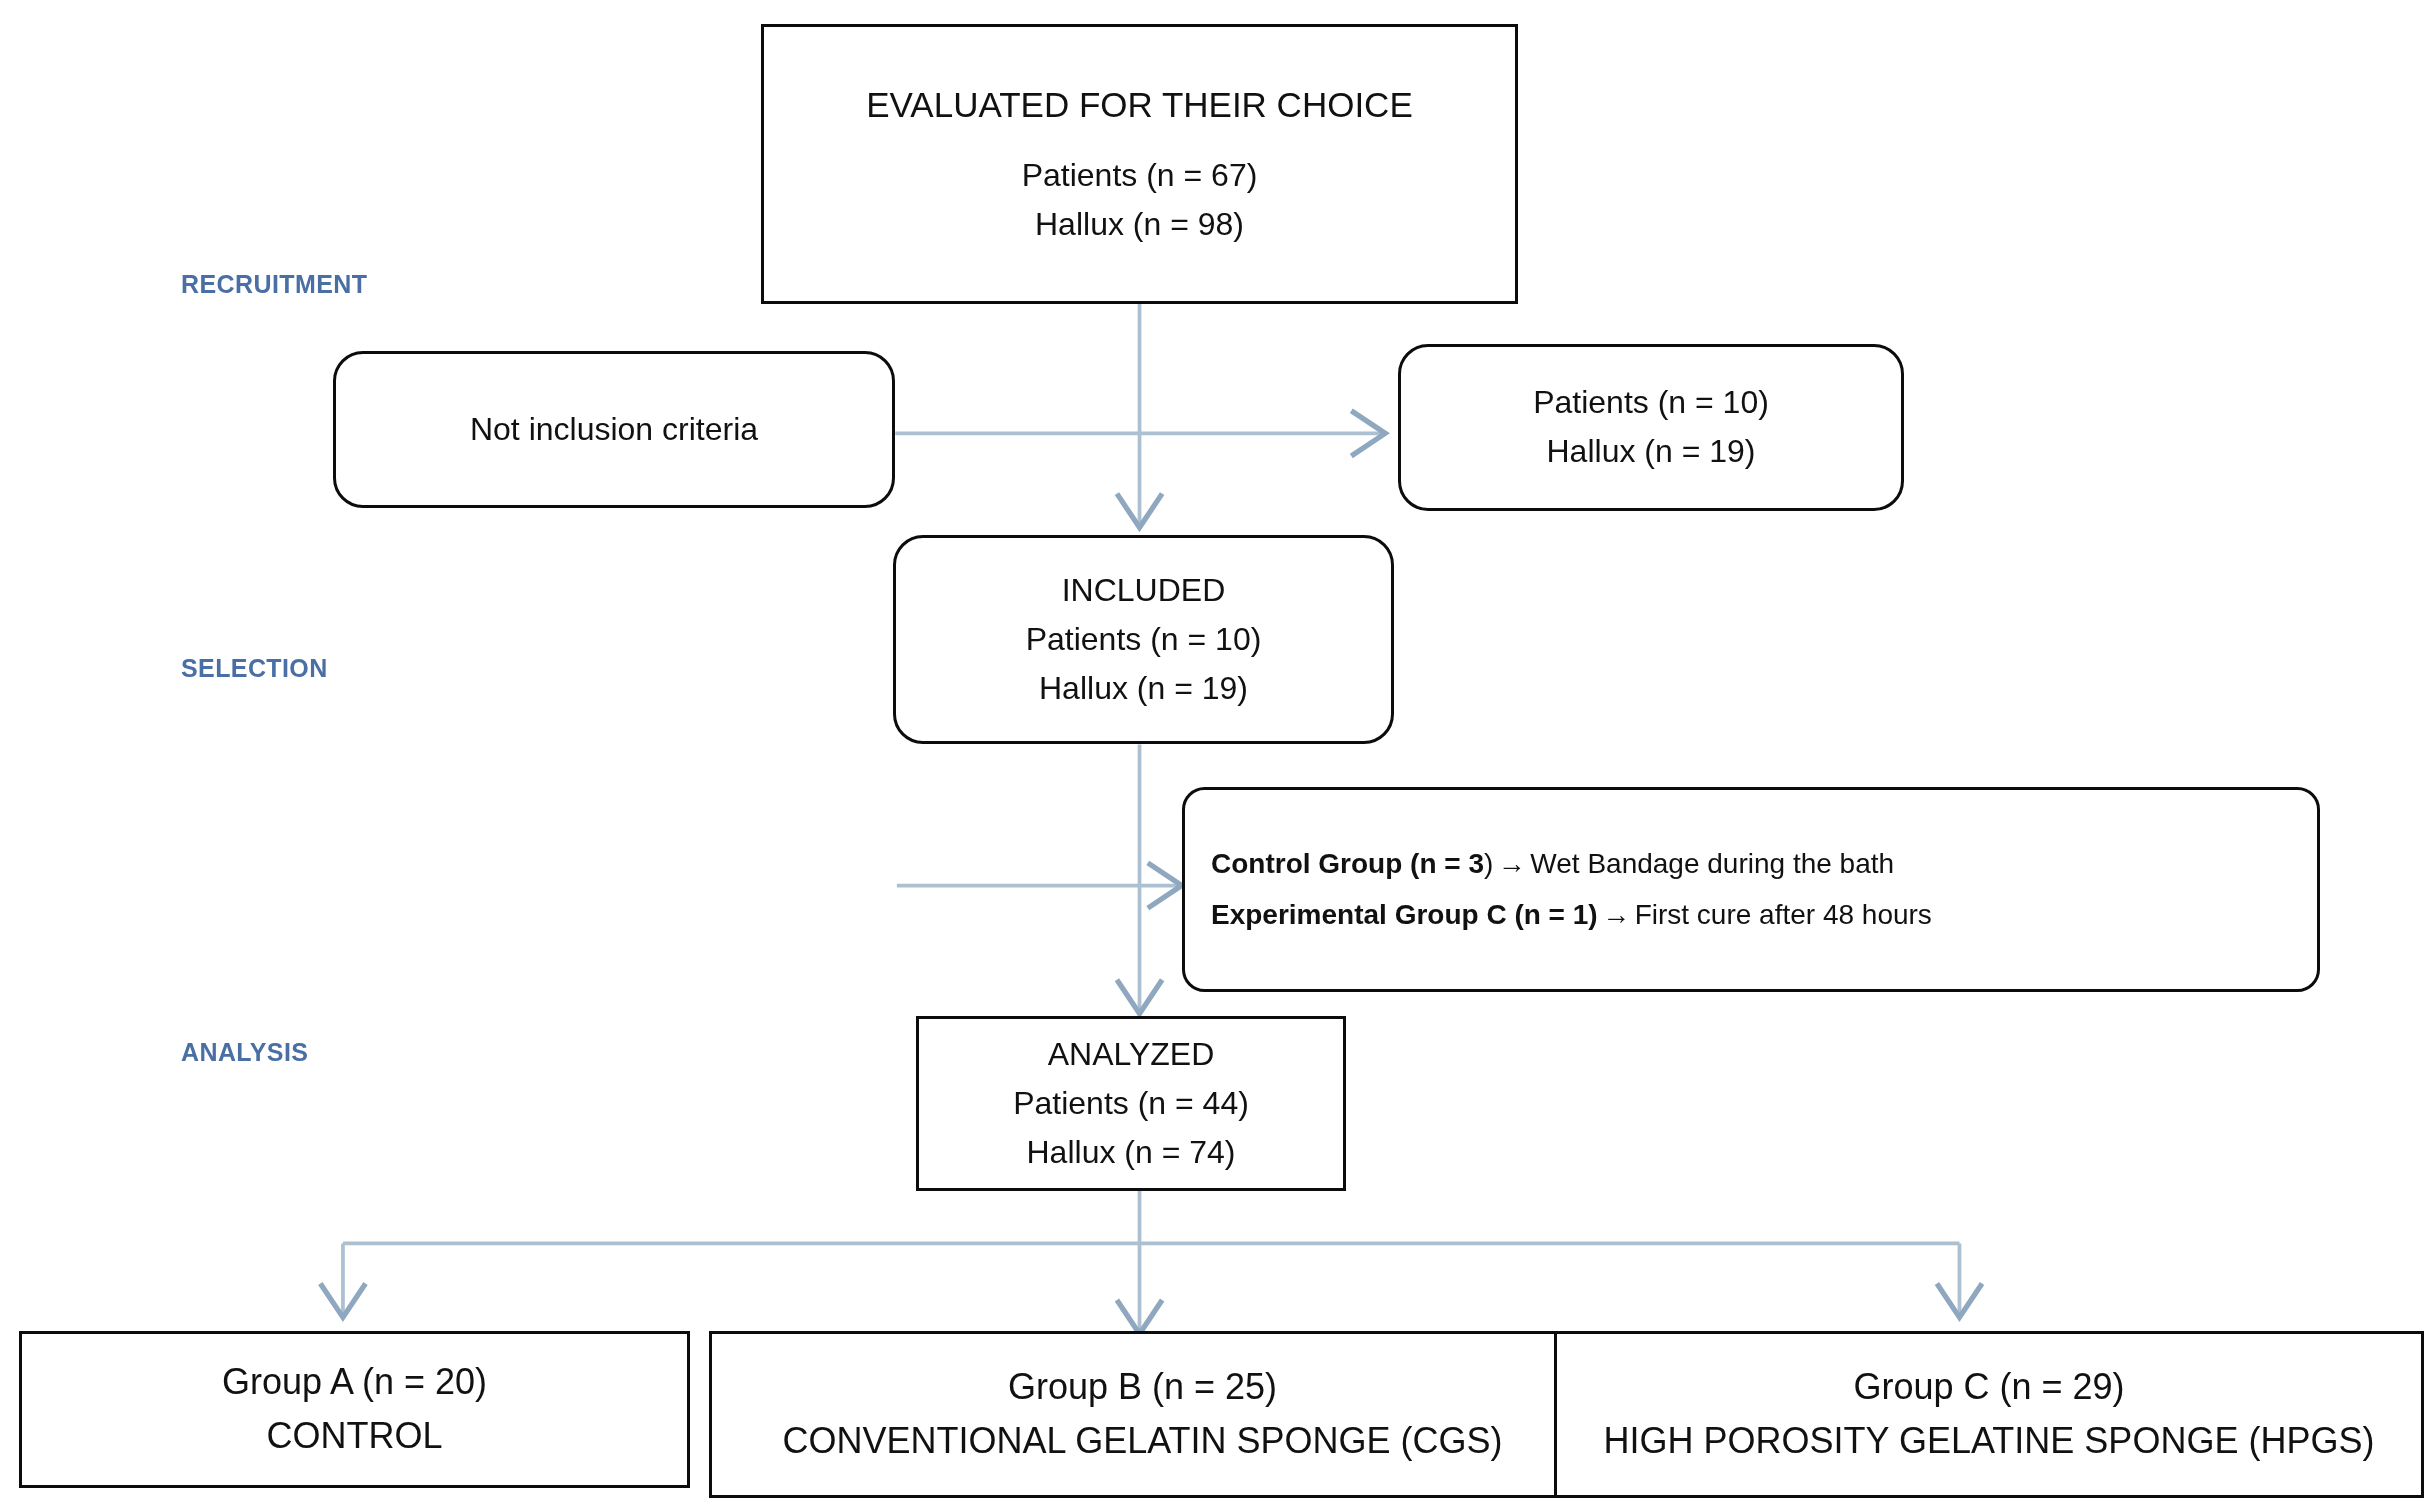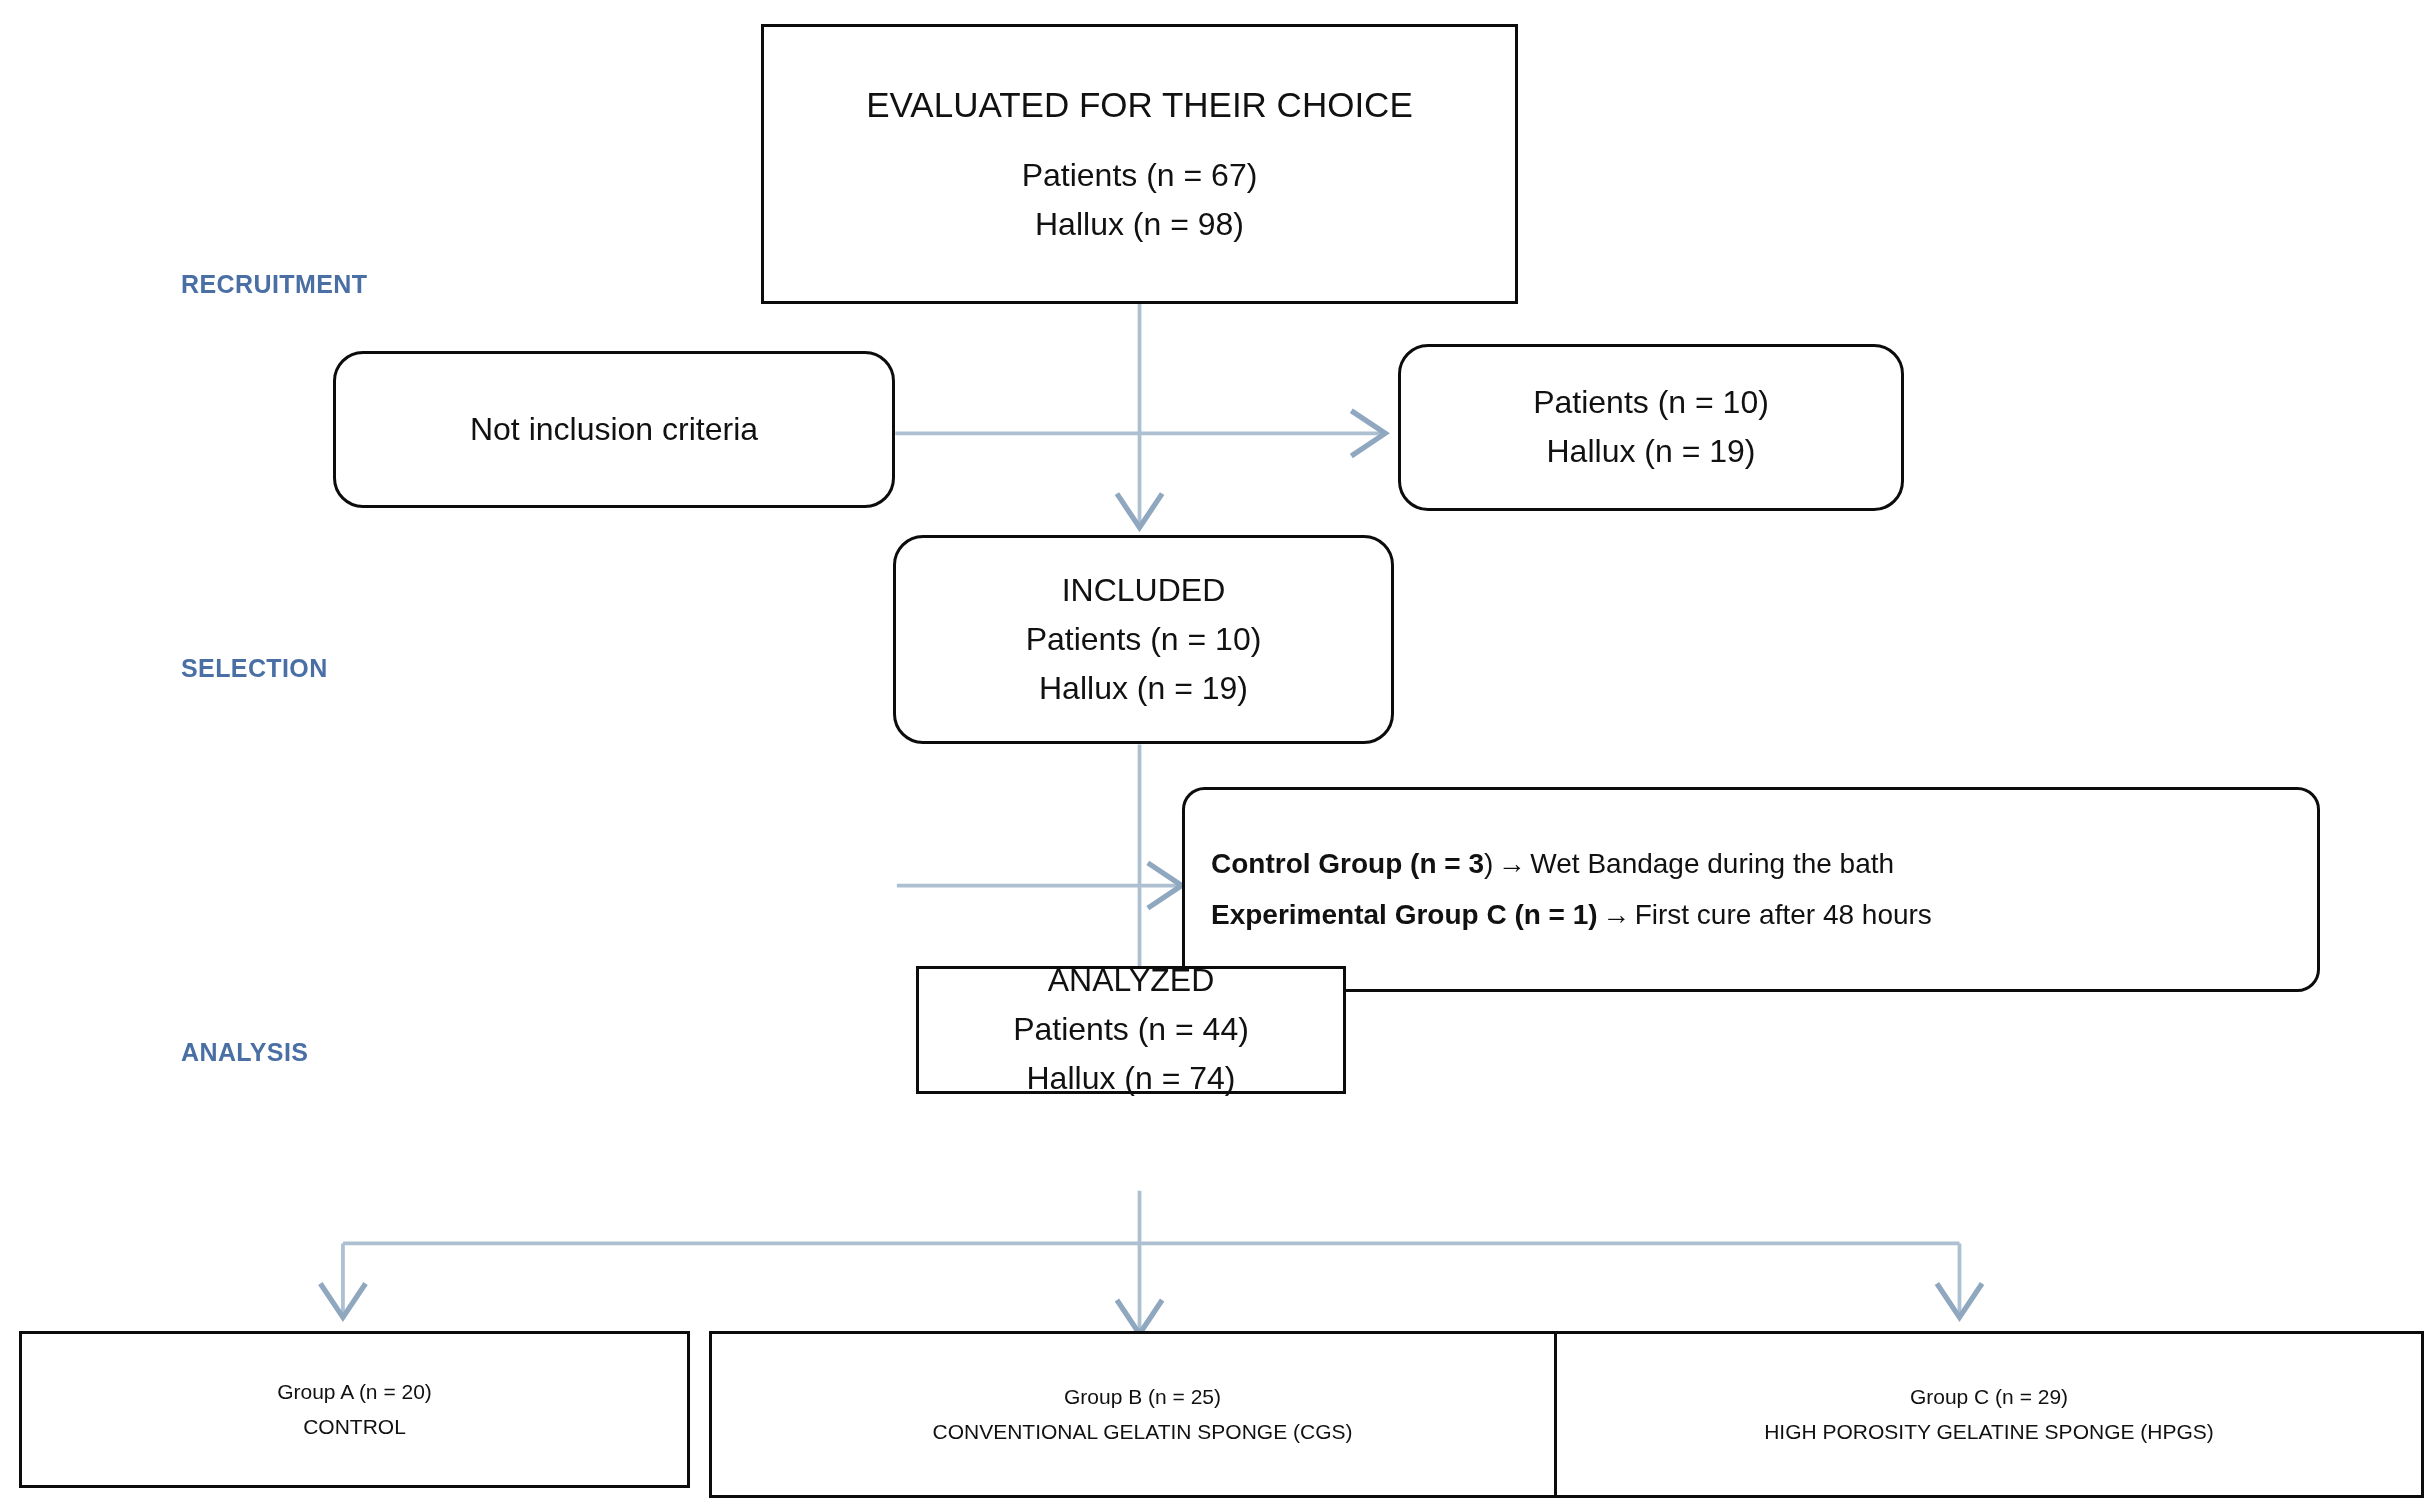--- a/index.html
+++ b/index.html
@@ -50,21 +50,21 @@
     justify-content: center;
     text-align: center;
     color: #111111;
     z-index: 3;
   }
   .node.rounded { border-radius: 30px; }
   .node .line { line-height: 1.30; white-space: nowrap; text-align: center; }
 
   .fs-big    { font-size: 35px; }
   .fs-mid    { font-size: 32px; }
-  .fs-small  { font-size: 21px; }
+  .fs-small  { font-size: 36px; }
   .gap-lg { margin-top: 27px; }
   .gap-sm { margin-top: 7.5px; }
 
   
   .reasons {
     position: absolute;
     box-sizing: border-box;
     background: #ffffff;
     border: 3.8px solid #0c0c0c;
     border-radius: 22.6px;
@@ -141,21 +141,21 @@
     <div class="reason-row">
       <span class="bold">Control Group (n = 3</span><span>)</span><span class="arrow">→</span><span>Wet Bandage during the bath</span>
     </div>
 
 
     <div class="reason-row">
       <span class="bold">Experimental Group C (n = 1)</span><span></span><span class="arrow">→</span><span>First cure after 48 hours</span>
     </div>
   </div>
 
-  <div class="node" style="left:916px; top:966px; width:430px; height:128px;">
+  <div class="node" style="left:916px; top:1016px; width:430px; height:175px;">
     <div class="line fs-mid">ANALYZED</div>
     <div class="line fs-mid gap-sm">Patients (n = 44)</div>
     <div class="line fs-mid gap-sm">Hallux (n = 74)</div>
   </div>
 
   <div class="node" style="left:19px; top:1331px; width:671px; height:157px;">
     <div class="line fs-small">Group A (n = 20)</div>
     <div class="line fs-small gap-sm">CONTROL</div>
   </div>
 

